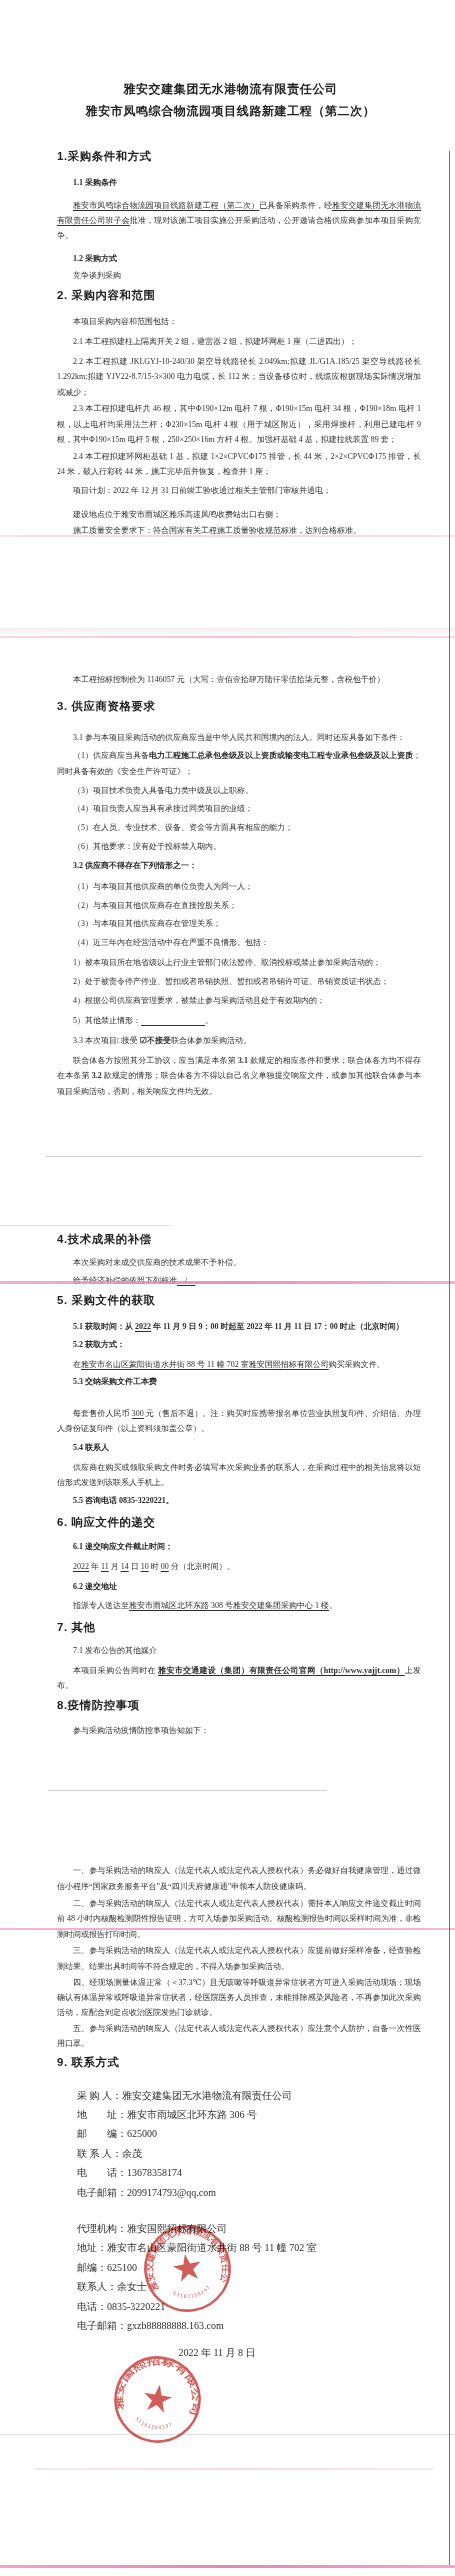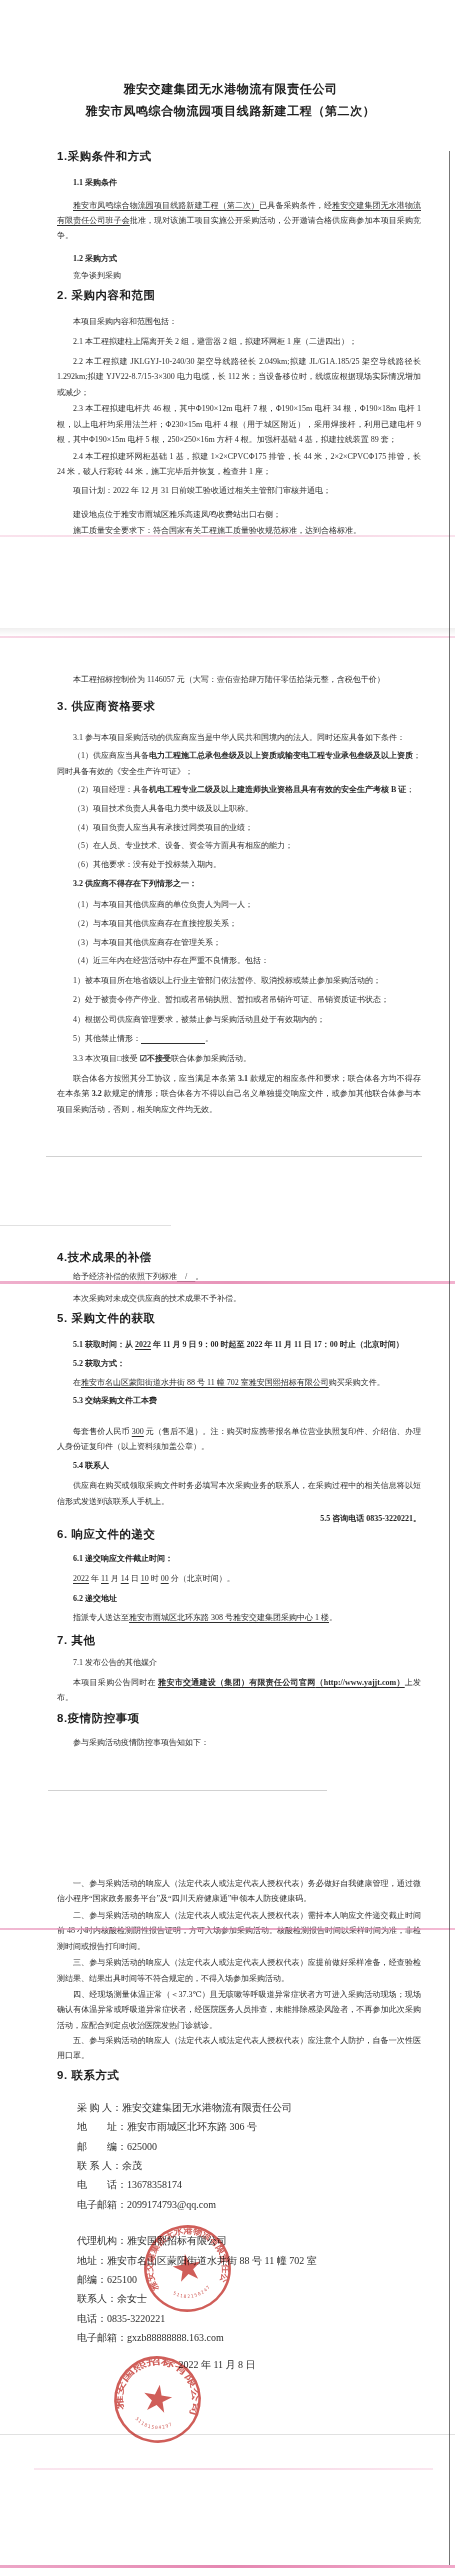--- a/index.html
+++ b/index.html
@@ -61,49 +61,48 @@
     <div class="blk p" style="margin-top: 4.6px;">2.2 本工程拟建 JKLGYJ-10-240/30 架空导线路径长 2.049km;拟建 JL/G1A.185/25 架空导线路径长 1.292km;拟建 YJV22-8.7/15-3×300 电力电缆，长 112 米；当设备移位时，线缆应根据现场实际情况增加或减少；</div>
     <div class="blk p" style="margin-top: 1.1px;">2.3 本工程拟建电杆共 46 根，其中Φ190×12m 电杆 7 根，Φ190×15m 电杆 34 根，Φ190×18m 电杆 1 根，以上电杆均采用法兰杆；Φ230×15m 电杆 4 根（用于城区附近），采用焊接杆，利用已建电杆 9 根，其中Φ190×15m 电杆 5 根，250×250×16m 方杆 4 根。加强杆基础 4 基，拟建拉线装置 89 套；</div>
     <div class="blk p" style="margin-top: 1.1px;">2.4 本工程拟建环网柜基础 1 基，拟建 1×2×CPVCΦ175 排管，长 44 米，2×2×CPVCΦ175 排管，长 24 米，破人行彩砖 44 米，施工完毕后并恢复，检查井 1 座；</div>
     <div class="blk p" style="margin-top: 3.4px;">项目计划：2022 年 12 月 31 日前竣工验收通过相关主管部门审核并通电；</div>
     <div class="blk p" style="margin-top: 8.5px;">建设地点位于雅安市雨城区雅乐高速凤鸣收费站出口右侧；</div>
     <div class="blk p" style="margin-top: 0.6px;">施工质量安全要求下：符合国家有关工程施工质量验收规范标准，达到合格标准。</div>
     <div class="blk p" style="margin-top: 134px;">本工程招标控制价为 1146057 元（大写：壹佰壹拾肆万陆仟零伍拾柒元整，含税包干价）</div>
     <div class="blk h" style="margin-top: 10.3px;">3. 供应商资格要求</div>
     <div class="blk p" style="margin-top: 15.4px;">3.1 参与本项目采购活动的供应商应当是中华人民共和国境内的法人。同时还应具备如下条件：</div>
     <div class="blk p" style="margin-top: 2.8px;"><span>（1）供应商应当具备</span><span class="b">电力工程施工总承包叁级及以上资质或输变电工程专业承包叁级及以上资质</span><span>；同时具备有效的《安全生产许可证》；</span></div>
-    <div class="blk p" style="margin-top: 2.8px;"><span>（2）项目经理：具备</span><span class="b">机电工程专业二级及以上建造师执业资格且具有有效的安全生产考核 B 证</span><span>；</span></div>
     <div class="blk p" style="margin-top: 3.4px;">（3）项目技术负责人具备电力类中级及以上职称。</div>
     <div class="blk p" style="margin-top: 3.4px;">（4）项目负责人应当具有承接过同类项目的业绩；</div>
     <div class="blk p" style="margin-top: 3.4px;">（5）在人员、专业技术、设备、资金等方面具有相应的能力；</div>
     <div class="blk p" style="margin-top: 3.4px;">（6）其他要求：没有处于投标禁入期内。</div>
     <div class="blk sub" style="margin-top: 3.4px;">3.2 供应商不得存在下列情形之一：</div>
     <div class="blk p" style="margin-top: 5.7px;">（1）与本项目其他供应商的单位负责人为同一人；</div>
     <div class="blk p" style="margin-top: 3.4px;">（2）与本项目其他供应商存在直接控股关系；</div>
     <div class="blk p" style="margin-top: 3.4px;">（3）与本项目其他供应商存在管理关系；</div>
     <div class="blk p" style="margin-top: 3.4px;">（4）近三年内在经营活动中存在严重不良情形。包括：</div>
     <div class="blk p" style="margin-top: 4px;">1）被本项目所在地省级以上行业主管部门依法暂停、取消投标或禁止参加采购活动的；</div>
     <div class="blk p" style="margin-top: 4px;">2）处于被责令停产停业、暂扣或者吊销执照、暂扣或者吊销许可证、吊销资质证书状态；</div>
     <div class="blk p" style="margin-top: 4px;">4）根据公司供应商管理要求，被禁止参与采购活动且处于有效期内的；</div>
     <div class="blk p" style="margin-top: 4px;"><span>5）其他禁止情形：</span><span class="u">　　　　　　　　</span><span>。</span></div>
     <div class="blk p" style="margin-top: 4.6px;"><span>3.3 本次项目□接受 </span><span class="b">☑不接受</span><span>联合体参加采购活动。</span></div>
     <div class="blk p" style="margin-top: 4.6px;"><span>联合体各方按照其分工协议，应当满足本条第 </span><span class="b">3.1</span><span> 款规定的相应条件和要求；联合体各方均不得存在本条第 </span><span class="b">3.2</span><span> 款规定的情形；联合体各方不得以自己名义单独提交响应文件，或参加其他联合体参与本项目采购活动，否则，相关响应文件均无效。</span></div>
     <div class="blk h" style="margin-top: 132px;">4.技术成果的补偿</div>
+    <div class="blk p" style="margin-top: 6.8px;">本次采购对未成交供应商的技术成果不予补偿。</div>
     <div class="blk p" style="margin-top: 2.8px;"><span>给予经济补偿的依照下列标准</span><span class="u">　/　</span><span>。</span></div>
-    <div class="blk p" style="margin-top: 6.8px;">本次采购对未成交供应商的技术成果不予补偿。</div>
     <div class="blk h" style="margin-top: 3.4px;">5. 采购文件的获取</div>
     <div class="blk p" style="margin-top: 9.7px;"><span class="b">5.1 获取时间：从 </span><span class="u b">2022</span><span class="b"> 年 11 月 9 日 9：00 时起至 2022 年 11 月 11 日 17：00 时止（北京时间）</span></div>
     <div class="blk sub" style="margin-top: 3.4px;">5.2 获取方式：</div>
     <div class="blk p" style="margin-top: 4px;"><span>在</span><span class="u">雅安市名山区蒙阳街道水井街 88 号 11 幢 702 室雅安国熙招标有限公司</span><span>购买采购文件。</span></div>
     <div class="blk sub" style="margin-top: 2.3px;">5.3 交纳采购文件工本费</div>
     <div class="blk p" style="margin-top: 16px;"><span>每套售价人民币 </span><span class="u">300</span><span> 元（售后不退）。注：购买时应携带报名单位营业执照复印件、介绍信、办理人身份证复印件（以上资料须加盖公章）。</span></div>
     <div class="blk sub" style="margin-top: 3.4px;">5.4 联系人</div>
     <div class="blk p" style="margin-top: 4.6px;">供应商在购买或领取采购文件时务必填写本次采购业务的联系人，在采购过程中的相关信息将以短信形式发送到该联系人手机上。</div>
-    <div class="blk sub" style="margin-top: 1.7px; text-align: right;">5.5 咨询电话 0835-3220221。</div>
-    <div class="blk h" style="margin-top: 0;">6. 响应文件的递交</div>
+    <div class="blk sub" style="margin-top: 1.7px;">5.5 咨询电话 0835-3220221。</div>
+    <div class="blk h" style="margin-top: 6px;">6. 响应文件的递交</div>
     <div class="blk sub" style="margin-top: 8px;">6.1 递交响应文件截止时间：</div>
     <div class="blk p" style="margin-top: 4.6px;"><span class="u">2022</span><span> 年 </span><span class="u">11</span><span> 月 </span><span class="u">14</span><span> 日 </span><span class="u">10</span><span> 时 </span><span class="u">00</span><span> 分（北京时间）。</span></div>
     <div class="blk sub" style="margin-top: 4.6px;">6.2 递交地址</div>
     <div class="blk p" style="margin-top: 3.4px;"><span>指派专人送达至</span><span class="u">雅安市雨城区北环东路 308 号雅安交建集团采购中心 1 楼</span><span>。</span></div>
     <div class="blk h" style="margin-top: 6.3px;">7. 其他</div>
     <div class="blk p" style="margin-top: 6.8px;">7.1 发布公告的其他媒介</div>
     <div class="blk p" style="margin-top: 4px;"><span>本项目采购公告同时在 </span><span class="u b">雅安市交通建设（集团）有限责任公司官网</span><span class="u b">（http://www.yajjt.com）</span><span>上发布。</span></div>
     <div class="blk h" style="margin-top: 4px;">8.疫情防控事项</div>
     <div class="blk p" style="margin-top: 8.5px;">参与采购活动疫情防控事项告知如下：</div>
     <div class="blk p" style="margin-top: 125px;">一、参与采购活动的响应人（法定代表人或法定代表人授权代表）务必做好自我健康管理，通过微信小程序“国家政务服务平台”及“四川天府健康通”申领本人防疫健康码。</div>

